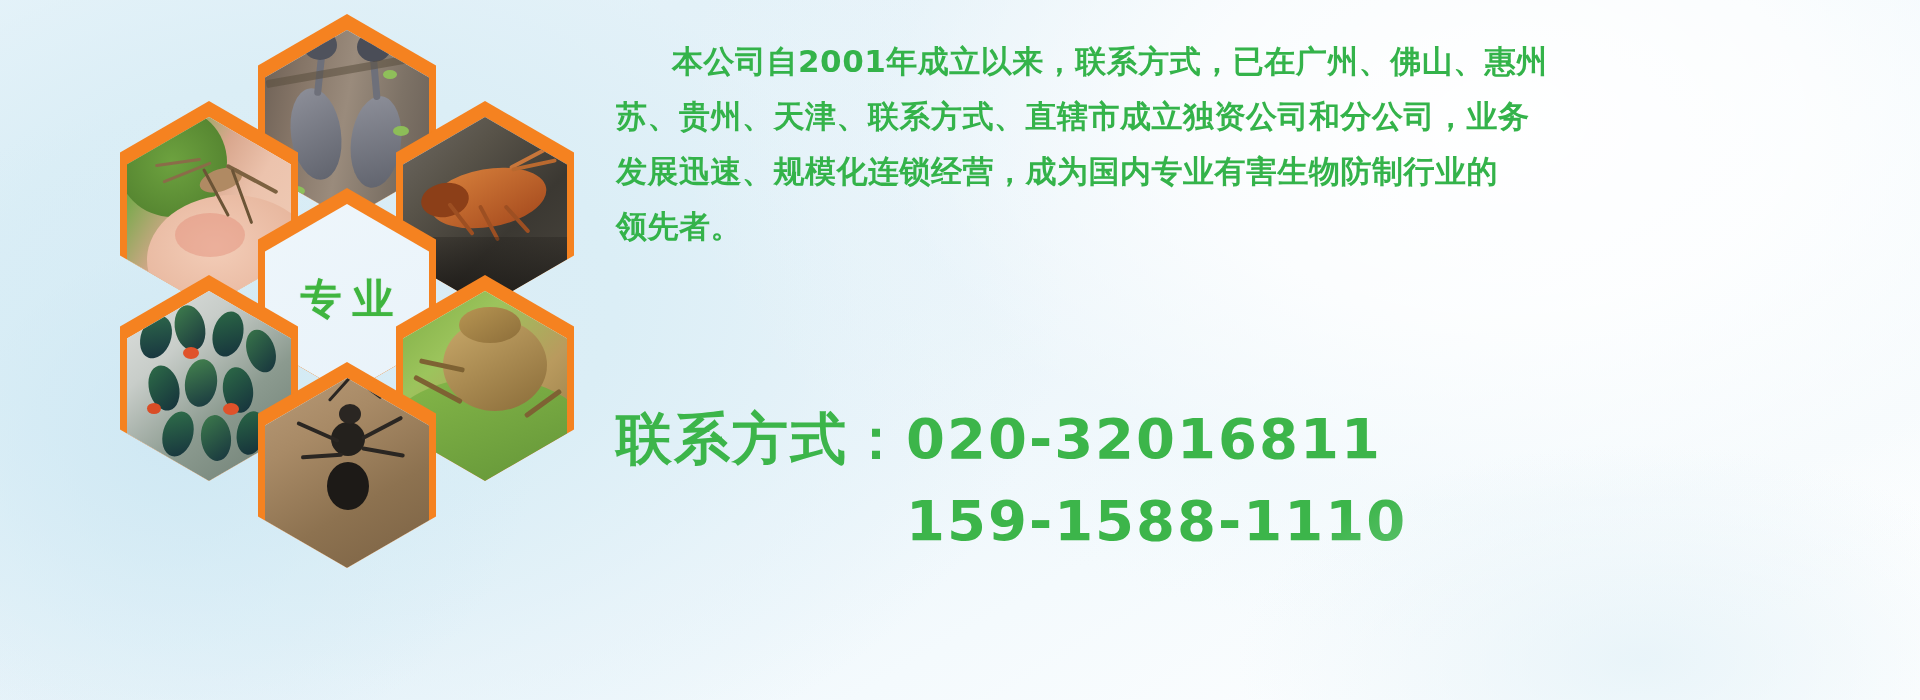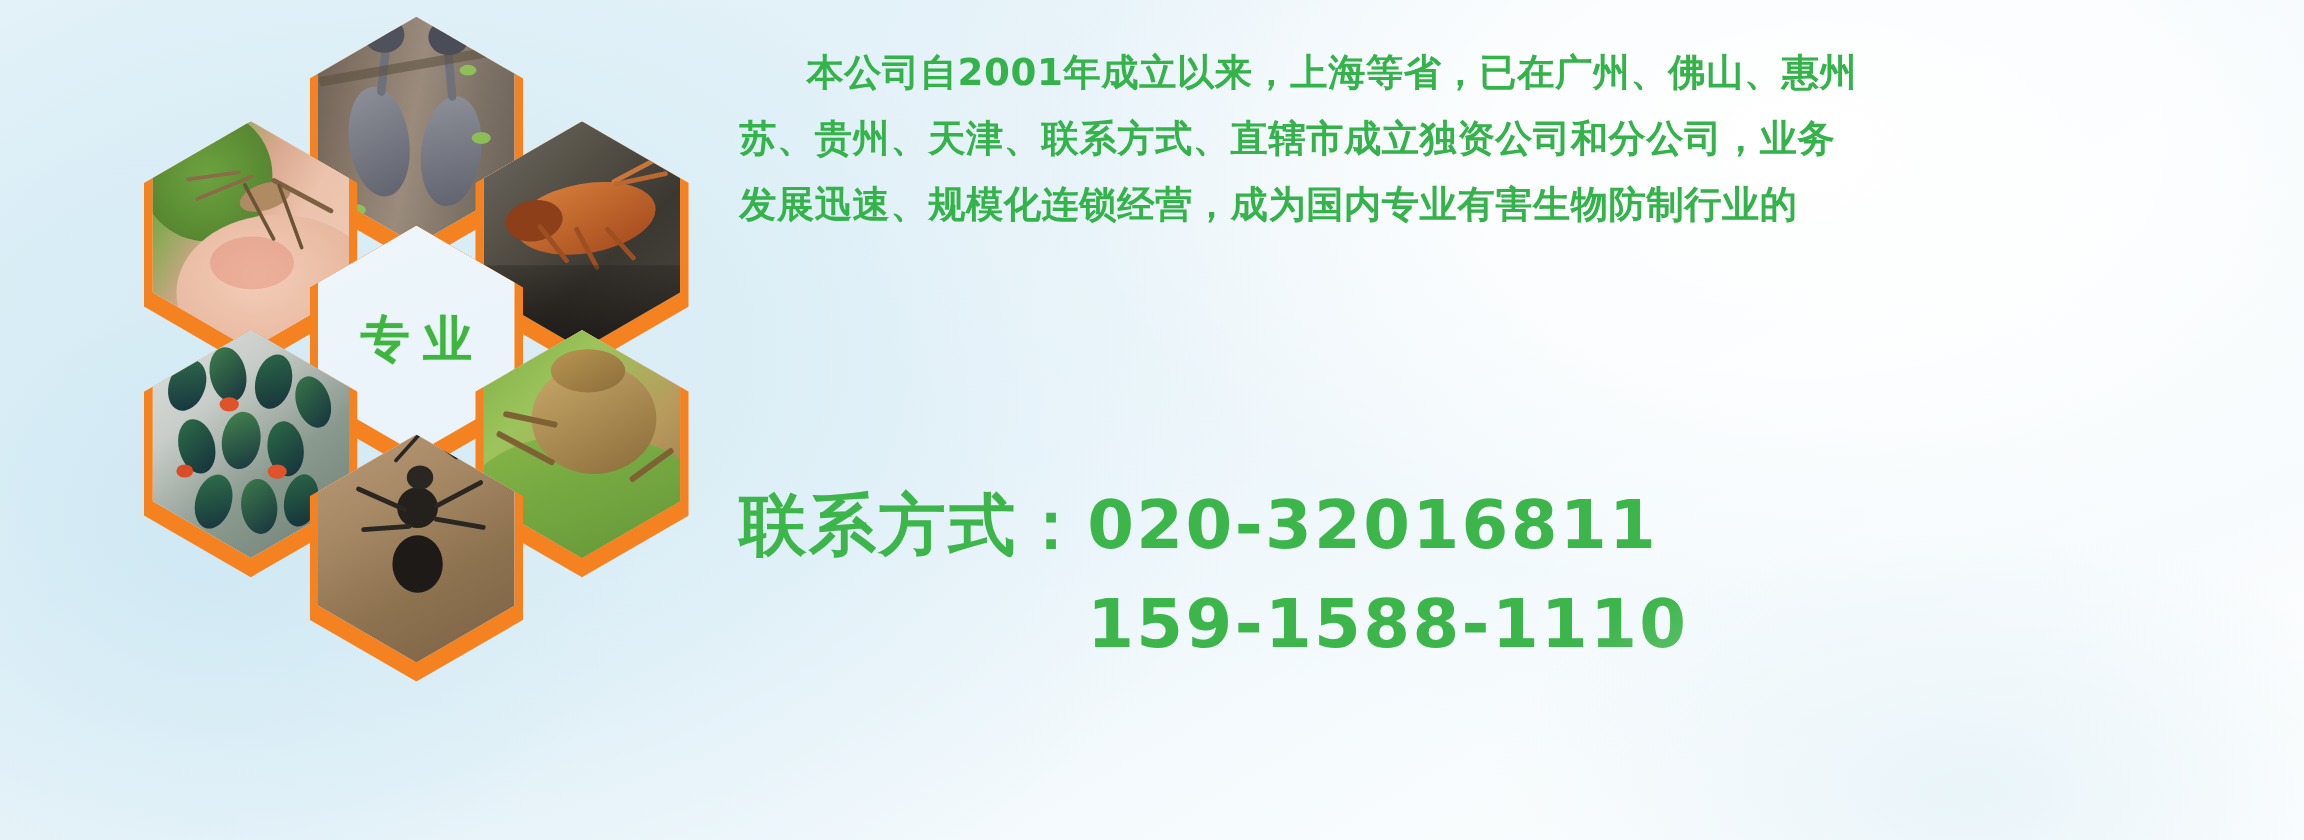--- a/index.html
+++ b/index.html
@@ -25,21 +25,21 @@
     background:radial-gradient(ellipse 560px 300px at 620px 380px, rgba(228,242,248,.8) 0%, rgba(255,255,255,0) 72%);
     pointer-events:none;
   }
 
   
   #comb{position:absolute;left:86px;top:14px;width:500px;height:560px;}
   .hex{
     position:absolute;width:178px;height:206px;
     clip-path:polygon(50% 0%,100% 25%,100% 75%,50% 100%,0% 75%,0% 25%);
     background:#f58220;
-    display:flex;align-items:flex-start;justify-content:center;
+    display:flex;align-items:flex-end;justify-content:center;
   }
   .hex .inner{
     width:164px;height:190px;
     clip-path:polygon(50% 0%,100% 25%,100% 75%,50% 100%,0% 75%,0% 25%);
     overflow:hidden;position:relative;
     background:#eef7fb;
   }
   .hex .inner .art{position:absolute;inset:0;}
 
   
@@ -202,23 +202,24 @@
           <div class="ln" style="left:94px;top:48px;width:46px;height:4px;background:#2a2622;transform:rotate(-28deg);"></div>
           <div class="ln" style="left:96px;top:72px;width:44px;height:4px;background:#2a2622;transform:rotate(10deg);"></div>
           <div class="ln" style="left:58px;top:8px;width:36px;height:3px;background:#2a2622;transform:rotate(-48deg);"></div>
           <div class="ln" style="left:84px;top:8px;width:36px;height:3px;background:#2a2622;transform:rotate(36deg);"></div>
         </div>
       </div>
     </div>
   </div>
 
   <div id="copy">
-    <div class="para first">本公司自2001年成立以来，上海等省，已在广州、佛山、惠州</div>
+    <div class="para first">本公司自2001年成立以来，联系方式，已在广州、佛山、惠州</div>
     <div class="para">苏、贵州、天津、联系方式、直辖市成立独资公司和分公司，业务</div>
     <div class="para">发展迅速、规模化连锁经营，成为国内专业有害生物防制行业的</div>
+    <div class="para">领先者。</div>
   </div>
 
   <div id="contact">
     <div class="tel">联系方式：020-32016811</div>
     <div class="tel second">159-1588-1110</div>
   </div>
 
 </div>
 
 </body></html>

